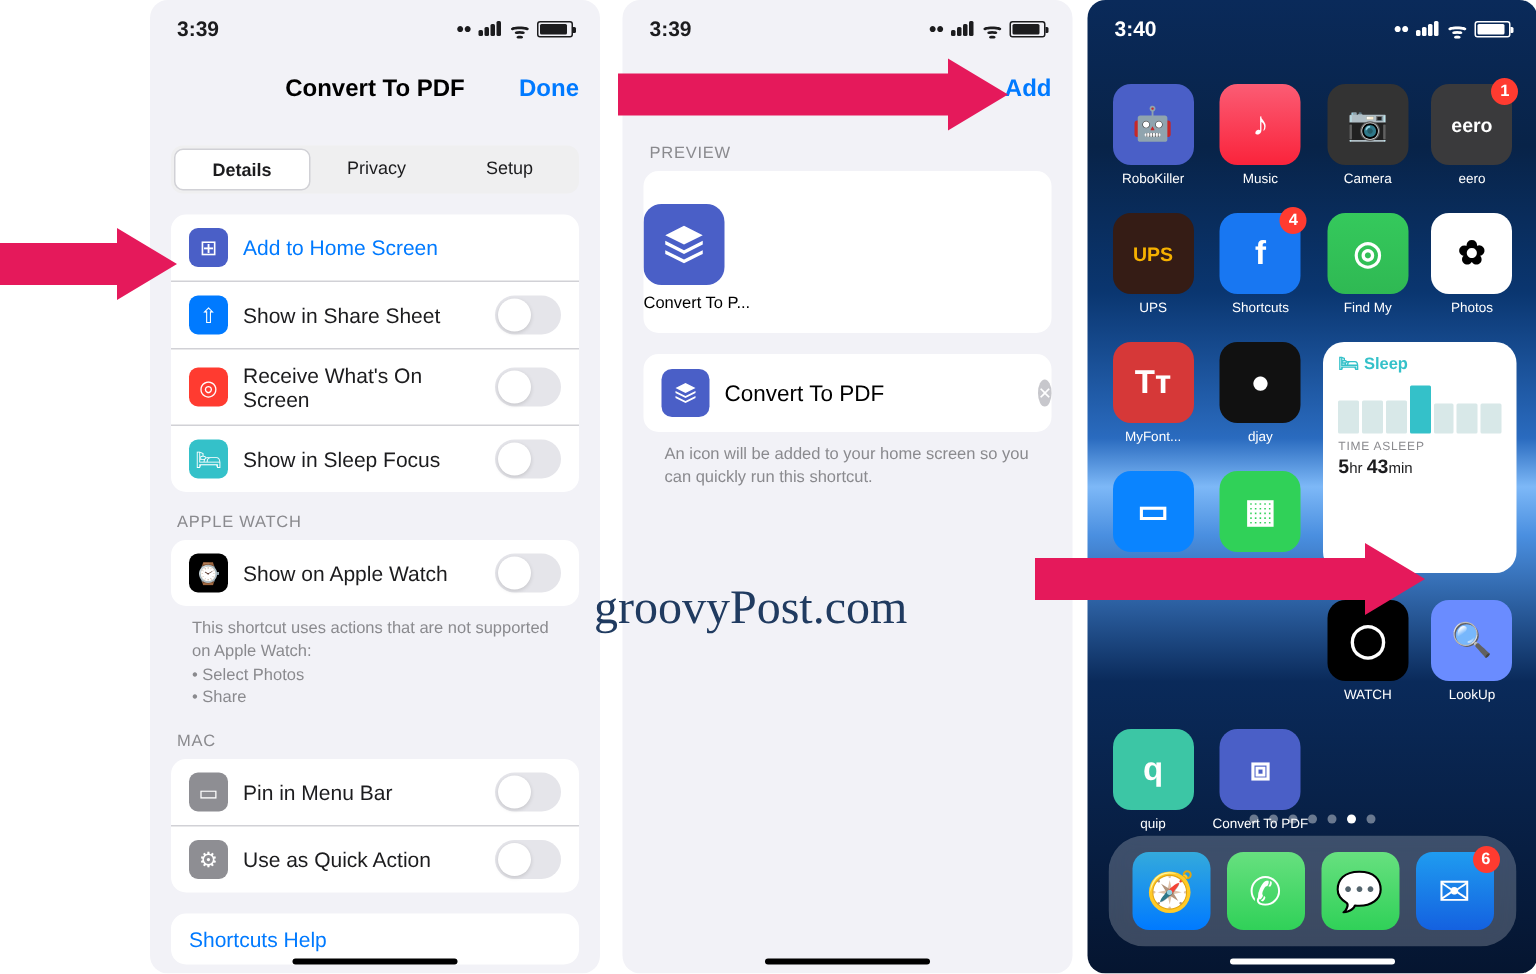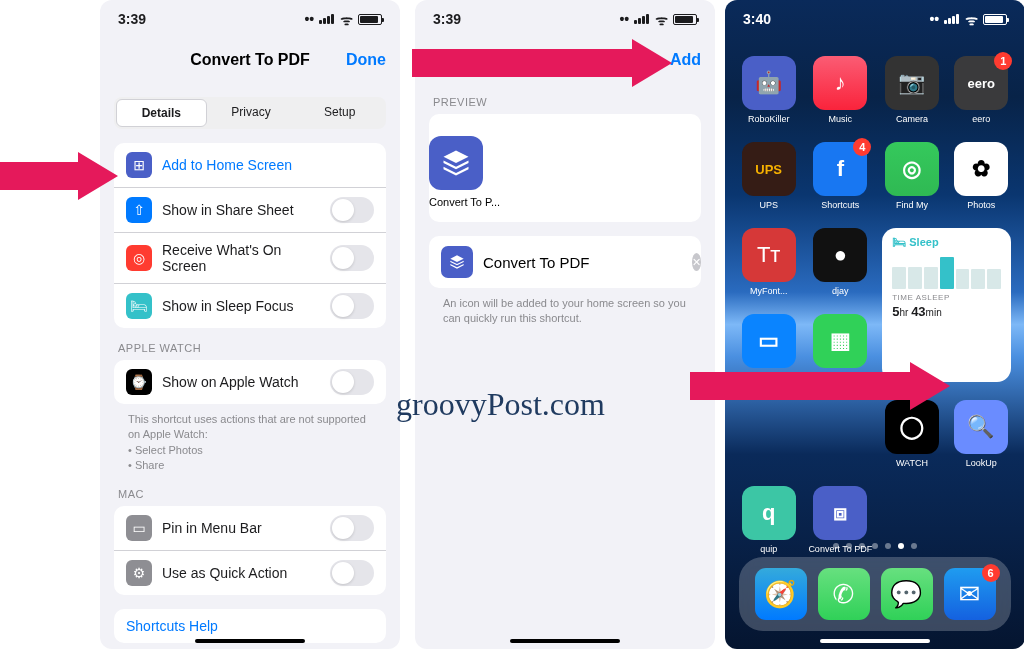--- a/index.html
+++ b/index.html
@@ -289,21 +289,21 @@
   </div>
         <div class="app">
     <div class="app-icon" style="background: rgb(255, 255, 255); color: rgb(0, 0, 0);">
             <span style="font-size:22px;font-weight:700">✿</span>
 
     </div>
     <span class="app-label">Photos</span>
   </div>
         <div class="app">
     <div class="app-icon" style="background:#d63838">
-            <span style="font-size:22px;font-weight:400">Tт</span>
+            <span style="font-size:22px;font-weight:700">Tт</span>
 
     </div>
     <span class="app-label">MyFont...</span>
   </div>
         <div class="app">
     <div class="app-icon" style="background:#111">
             <span style="font-size:22px;font-weight:700">●</span>
 
     </div>
     <span class="app-label">djay</span>

